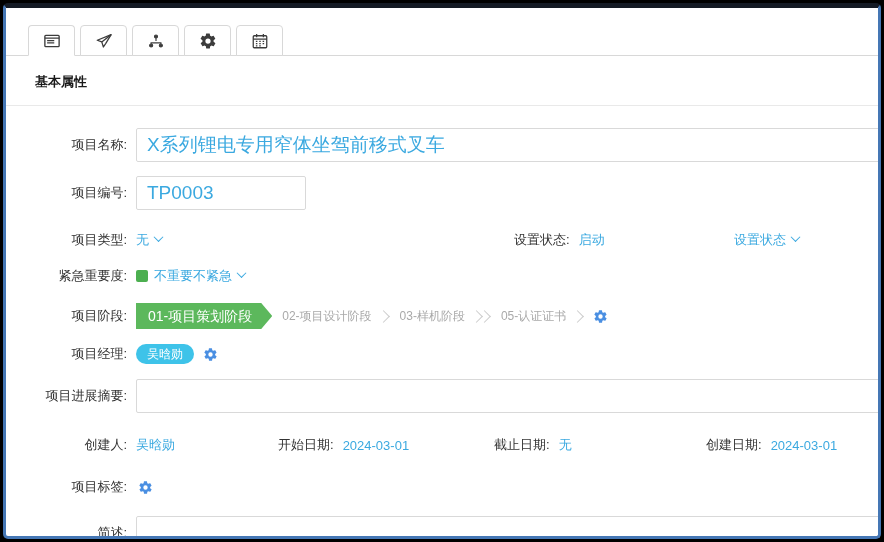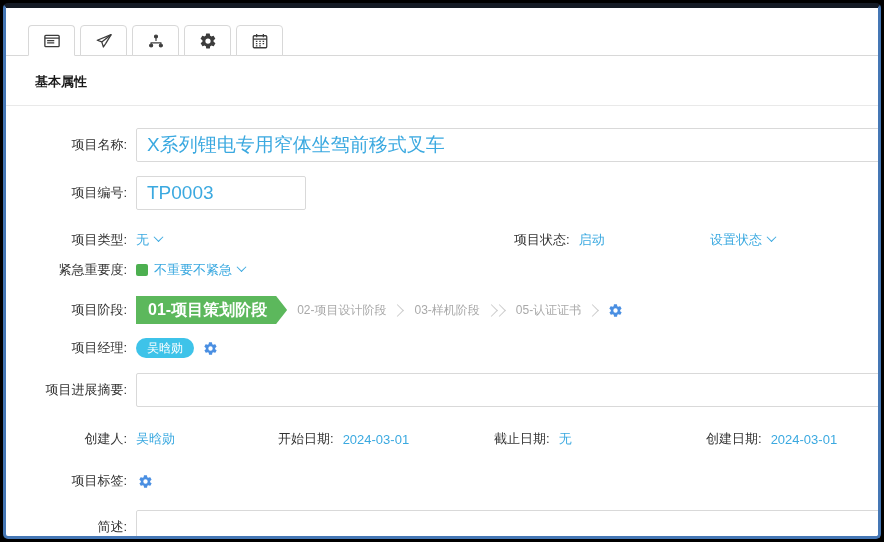--- a/index.html
+++ b/index.html
@@ -33,39 +33,39 @@
   .grow { flex: 1; margin-right: -2px; }
   .chev-down { display: inline-block; width: 7px; height: 7px;
     border-right: 1.5px solid #3ba9e0; border-bottom: 1.5px solid #3ba9e0;
     transform: rotate(45deg) translate(-1px,-1px); margin-left: 6px; margin-bottom: 3px; }
   .link { color: #3ba9e0; cursor: pointer; display: inline-flex; align-items: center; }
 
   .row-name    { margin-top: 12px; }
   .row-code    { margin-top: 14px; }
   .code-input  { width: 170px; }
   .row-type    { margin-top: 20px; height: 20px; }
-  .row-urgency { margin-top: 10px; height: 20px; }
+  .row-urgency { margin-top: 16px; height: 20px; }
   .row-stage   { margin-top: 17px; height: 26px; }
   .row-manager { margin-top: 14px; height: 22px; }
   .row-summary { margin-top: 14px; }
   .row-dates   { margin-top: 22px; height: 20px; }
   .row-tags    { margin-top: 22px; height: 20px; }
   .row-brief   { margin-top: 19px; }
 
   .abs-g { position: absolute; display: inline-flex; align-items: center; }
-  .g-status { left: 508px; } .g-setstatus { left: 704px; }
+  .g-status { left: 508px; } .g-setstatus { left: 728px; }
   .g2 { left: 272px; } .g3 { left: 488px; } .g4 { left: 700px; }
   .abs-g .dl { color: #333; margin-right: 9px; }
 
   .sq { width: 12px; height: 12px; background: #4caf50; border-radius: 2px;
     display: inline-block; margin-right: 6px; }
 
   
   .stages { display: flex; align-items: center; }
-  .stage-active { background: #5cb85c; color: #fff; font-weight: bold; font-size: 16px;
+  .stage-active { background: #5cb85c; color: #fff; font-weight: normal; font-size: 14px;
     padding: 6px 20px 6px 12px; line-height: 1;
     clip-path: polygon(0 0, calc(100% - 11px) 0, 100% 50%, calc(100% - 11px) 100%, 0 100%);
     cursor: pointer; }
   .stage { color: #a9a9a9; font-size: 12px; padding: 6px 10px; line-height: 1; cursor: pointer; }
   .sep { width: 9px; height: 9px; border-top: 1px solid #ccc; border-right: 1px solid #ccc;
     transform: rotate(45deg); margin: 0 2px 0 -3px; flex-shrink: 0; }
 
   
   .badge { background: #3ec3e9; color: #fff; font-size: 12px; border-radius: 11px;
     padding: 4px 11px; line-height: 1; cursor: pointer; }
@@ -130,21 +130,21 @@
       <input class="text-input code-input" type="text" value="TP0003" style="">
     </div>
 
     <div class="row row-type">
       <span class="lbl">项目类型:</span>
       <span class="link">
         <span>无</span>
         <span class="chev-down"></span>
       </span>
       <span class="abs-g g-status">
-        <span class="dl">项目状态:</span>
+        <span class="dl">设置状态:</span>
         <span class="blue">启动</span>
       </span>
       <span class="abs-g g-setstatus link">
         <span>设置状态</span>
         <span class="chev-down"></span>
       </span>
     </div>
 
     <div class="row row-urgency">
       <span class="lbl">紧急重要度:</span>

